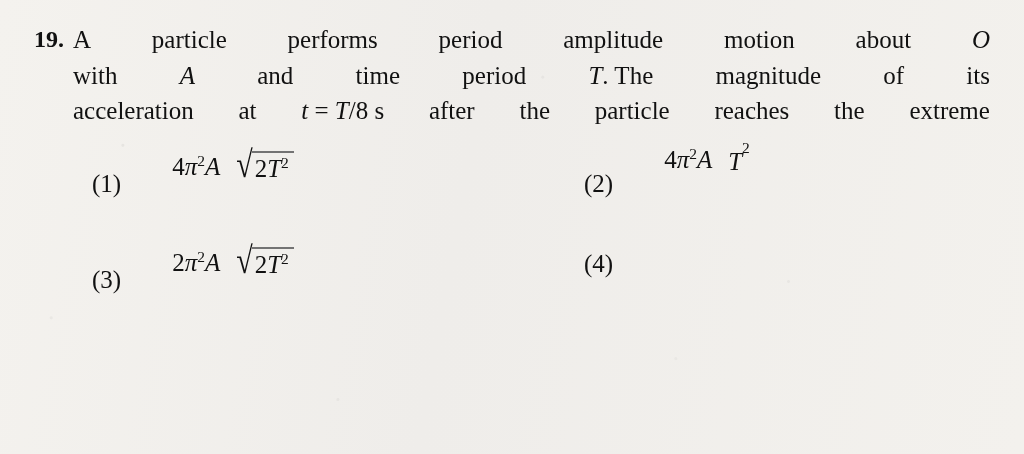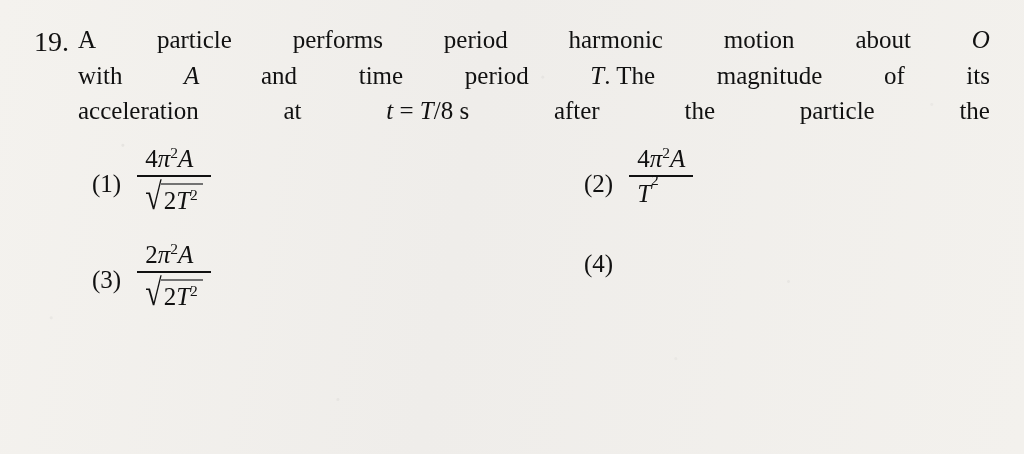--- a/index.html
+++ b/index.html
@@ -35,22 +35,22 @@
     position: relative;
     z-index: 1;
     padding: 22px 34px 0 34px;
   }
   
   .question {
     display: flex;
     align-items: flex-start;
   }
   .q-number {
-    font-weight: normal;
-    font-size: 28px;
+    font-weight: bold;
+    font-size: 24px;
     line-height: 1.42;
     padding-right: 9px;
     flex: 0 0 auto;
     letter-spacing: 0;
   }
   .q-body {
     font-size: 25px;
     line-height: 1.42;
     flex: 1 1 auto;
   }
@@ -91,23 +91,24 @@
   .opt-label.plain { padding-top: 10px; }
   .opt-plain-text {
     font-size: 25px;
     line-height: 1;
     padding-top: 10px;
     white-space: nowrap;
   }
   
   .frac {
     display: inline-flex;
-    flex-direction: column;
-    align-items: flex-start;
-    font-size: 25px;
+    flex-direction: row;
+    align-items: flex-end;
+    font-size: 25px;
+    margin-left: 27px;
   }
   .frac .num {
     padding: 0 8px 2px 8px;
     white-space: nowrap;
   }
   .frac .bar {
     width: 100%;
     height: 2px;
     background: #111;
   }
@@ -153,21 +154,21 @@
 <div class="page">
 
   <div class="question">
     <div class="q-number">19.</div>
     <div class="q-body">
       <span class="stem-line just">
         <span>A</span>
           <span>particle</span>
           <span>performs</span>
           <span>period</span>
-          <span>harmonic</span>
+          <span>amplitude</span>
           <span>motion</span>
           <span>about</span>
           <span><i class="v">O</i></span>
       </span>
       <span class="stem-line just">
         <span>with</span>
           <span><i class="v">A</i></span>
           <span>and</span>
           <span>time</span>
           <span>period</span>
@@ -176,21 +177,23 @@
           <span>of</span>
           <span>its</span>
       </span>
       <span class="stem-line just">
         <span>acceleration</span>
           <span>at</span>
           <span><i class="v">t</i> = <i class="v">T</i>/8 s</span>
           <span>after</span>
           <span>the</span>
           <span>particle</span>
+          <span>reaches</span>
           <span>the</span>
+          <span>extreme</span>
       </span>
     </div>
   </div>
 
   <div class="options">
 
     <div class="opt-row">
 
       <div class="opt-cell left">
         <span class="opt-label">(1)</span>

